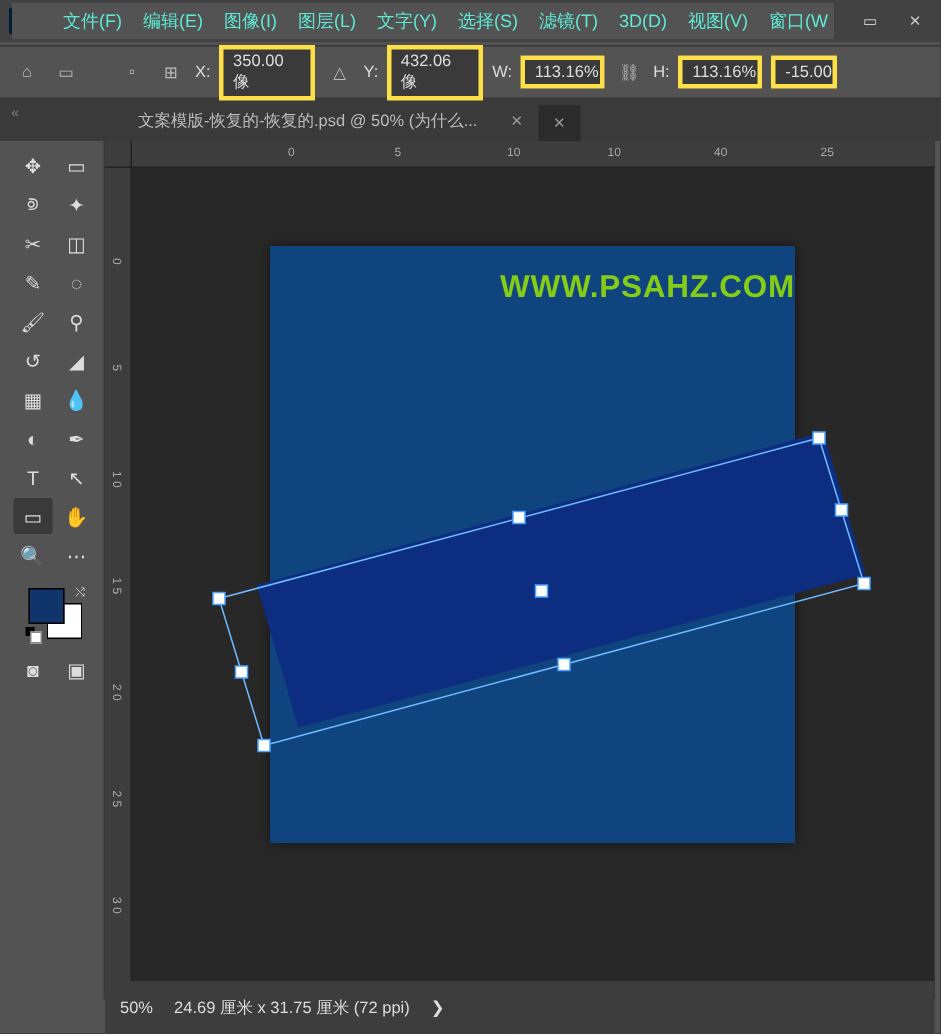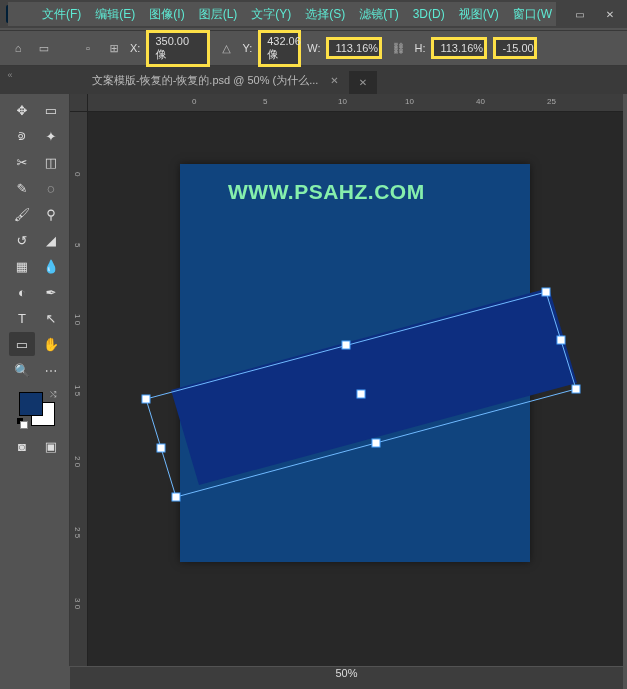--- a/index.html
+++ b/index.html
@@ -7,21 +7,21 @@
 .titlebar { height:28px; background:#424242; display:flex; align-items:center; padding:0 6px; }
 .titlebar .logo { width:18px; height:18px; background:#001e36; color:#31a8ff; font-size:9px; font-weight:bold; display:flex; align-items:center; justify-content:center; border-radius:2px; }
 .winbtns { margin-left:auto; display:flex; gap:8px; }
 .winbtn { width:22px; height:18px; display:flex; align-items:center; justify-content:center; color:#ccc; font-size:10px; }
 .menubar { height:24px; background:#535353; display:flex; align-items:center; padding-left:30px; gap:6px; color:#5eead4; font-size:12px; position:absolute; top:2px; left:8px; }
 .menubar span { padding:2px 4px; }
 .options { height:36px; background:#535353; border-top:1px solid #383838; border-bottom:1px solid #383838; display:flex; align-items:center; padding:0 8px; gap:6px; color:#ddd; font-size:11px; margin-top:2px; }
 .opticon { width:20px; height:20px; display:flex; align-items:center; justify-content:center; color:#bbb; }
 .optfield { background:#3a3a3a; border:3px solid #fde047; color:#ddd; padding:2px 6px; font-size:11px; }
 .tabs { height:28px; background:#3a3a3a; display:flex; align-items:flex-end; padding-left:82px; font-size:11px; }
-.tab { padding:6px 10px; color:#bbb; display:flex; align-items:center; gap:12px;justify-content:space-between; }
+.tab { padding:6px 10px; color:#bbb; display:flex; align-items:center; gap:22px;justify-content:space-between; }
 .tab.active { background:#2b2b2b; color:#eee; }
 .tab .x { color:#999; font-size:10px; }
 .workwrap { position:absolute; left:4px; top:94px; width:619px; height:572px; display:flex; background:#2b2b2b; }
 .toolcol { width:66px; background:#535353; padding:4px 0; display:flex; flex-direction:column; align-items:center; gap:2px; border-right:1px solid #383838; }
 .trow { display:flex; gap:3px; }
 .tool { width:26px; height:24px; display:flex; align-items:center; justify-content:center; color:#ddd; font-size:13px; border-radius:2px; }
 .tool.sel { background:#3a3a3a; }
 .colors { position:relative; width:40px; height:38px; margin-top:6px; }
 .fg { position:absolute; left:2px; top:2px; width:24px; height:24px; background:#10356b; border:1px solid #000; }
 .bg { position:absolute; right:2px; bottom:2px; width:24px; height:24px; background:#fff; border:1px solid #000; }
@@ -29,24 +29,24 @@
 .def { position:absolute; left:0; bottom:0; width:10px; height:10px; }
 .def::before { content:""; position:absolute; width:6px; height:6px; background:#000; left:0; top:0; }
 .def::after { content:""; position:absolute; width:6px; height:6px; background:#fff; left:3px; top:3px; border:1px solid #888; }
 .canvasarea { flex:1; position:relative; background:#282828; overflow:hidden; }
 .ruler-h { position:absolute; left:18px; top:0; right:0; height:18px; background:#3d3d3d; border-bottom:1px solid #222; color:#aaa; font-size:8px; }
 .ruler-h span { position:absolute; top:3px; }
 .ruler-v { position:absolute; left:0; top:18px; bottom:0; width:18px; background:#3d3d3d; border-right:1px solid #222; color:#aaa; font-size:8px; }
 .ruler-v span { position:absolute; left:3px; writing-mode:vertical-lr; }
 .ruler-c { position:absolute; left:0; top:0; width:18px; height:18px; background:#3d3d3d; border-right:1px solid #222; border-bottom:1px solid #222; }
 .artboard { position:absolute; left:110px; top:70px; width:350px; height:398px; background:#10447e; box-shadow:0 0 8px rgba(0,0,0,.5); }
-.wtxt { color:#86efac; font-weight:bold; font-size:21px; text-align:left; padding-top:16px; letter-spacing:.5px;padding-left:48px; }
+.wtxt { color:#84cc16; font-weight:bold; font-size:21px; text-align:right; padding-top:16px; letter-spacing:.5px;padding-left:48px; }
 .transform { position:absolute; left:66px; top:200px; width:438px; height:210px; pointer-events:none; }
 .transform svg { width:100%; height:100%; overflow:visible; }
-.status { position:absolute; left:70px; bottom:0; height:22px; display:flex; align-items:center; gap:14px; color:#ddd; font-size:11px; padding:0 10px; background:#3d3d3d; right:4px;flex-direction:column; }
+.status { position:absolute; left:70px; bottom:0; height:35px; display:flex; align-items:center; gap:14px; color:#ddd; font-size:11px; padding:0 10px; background:#3d3d3d; right:4px; }
 .grip { position:absolute; left:4px; top:70px; width:12px; color:#888; font-size:9px; text-align:center; }
 .handle { fill:#fff; stroke:#4aa3ff; stroke-width:1; }
 </style>
 </head>
 <body>
 
 <div class="titlebar">
   <div class="logo">Ps</div>
   <div class="menubar">
     <span>文件(F)</span>
@@ -70,21 +70,21 @@
 <div class="options">
   <span class="opticon">⌂</span>
   <span class="opticon">▭</span>
   <span style="width:12px"></span>
   <span class="opticon">▫</span>
   <span class="opticon">⊞</span>
   <span>X:</span>
   <span class="optfield" style="width:64px">350.00 像</span>
   <span class="opticon">△</span>
   <span>Y:</span>
-  <span class="optfield" style="width:43px">432.06 像</span>
+  <span class="optfield" style="width:64px">432.06 像</span>
   <span>W:</span>
   <span class="optfield" style="width:56px">113.16%</span>
   <span class="opticon">⛓</span>
   <span>H:</span>
   <span class="optfield" style="width:56px">113.16%</span>
   <span class="optfield" style="width:44px">-15.00</span>
 </div>
 
 <div class="tabs">
   <div class="tab">
@@ -195,14 +195,15 @@
           <rect class="handle" x="81" y="240" width="8" height="8"></rect>
           <rect class="handle" x="281" y="186" width="8" height="8"></rect>
         </g>
       </svg>
     </div>
   </div>
 </div>
 
 <div class="status">
   <span>50%</span>
+  <span>24.69 厘米 x 31.75 厘米 (72 ppi)</span>
   <span>❯</span>
 </div>
 
 </body></html>

